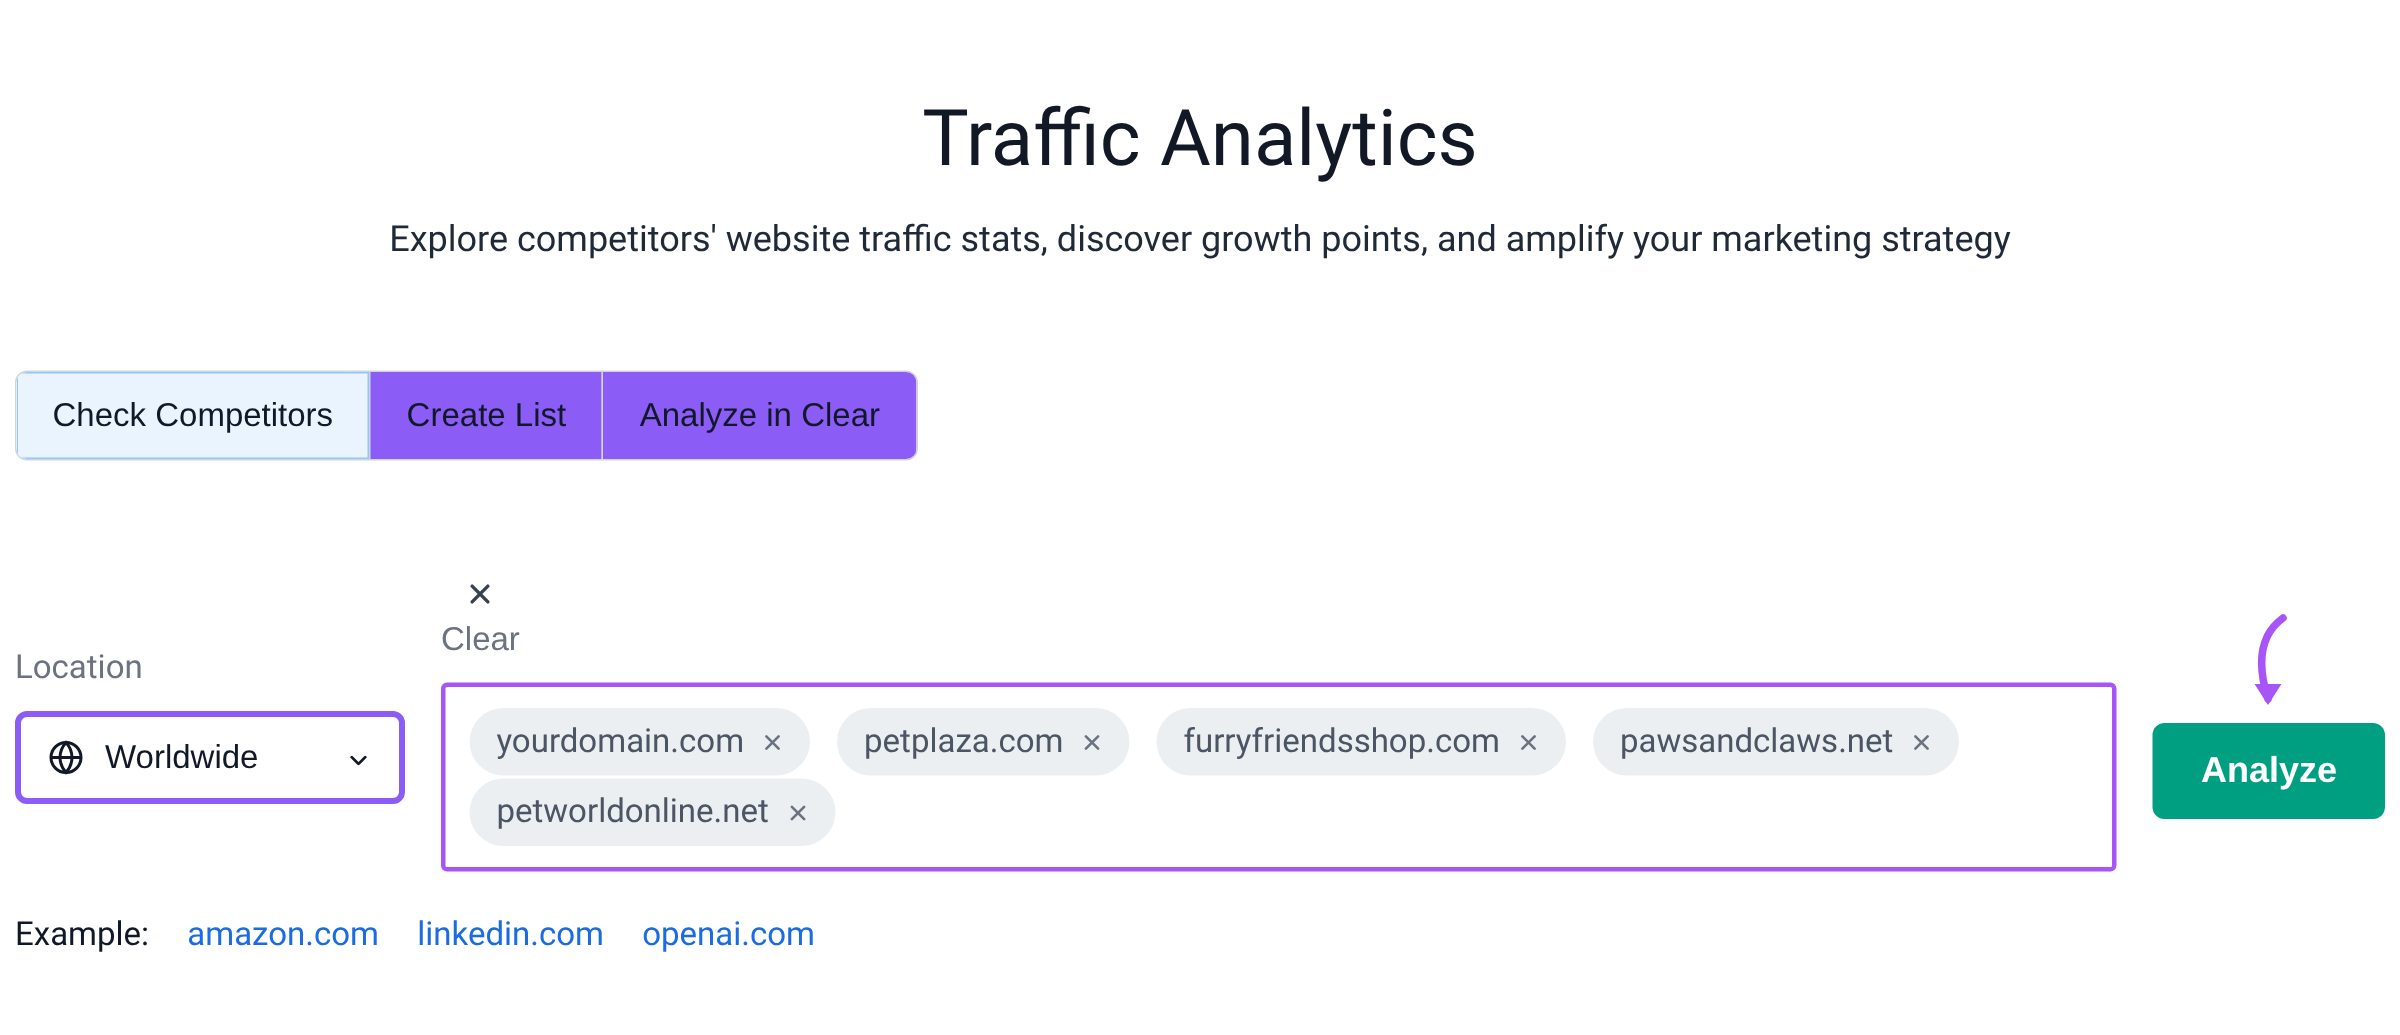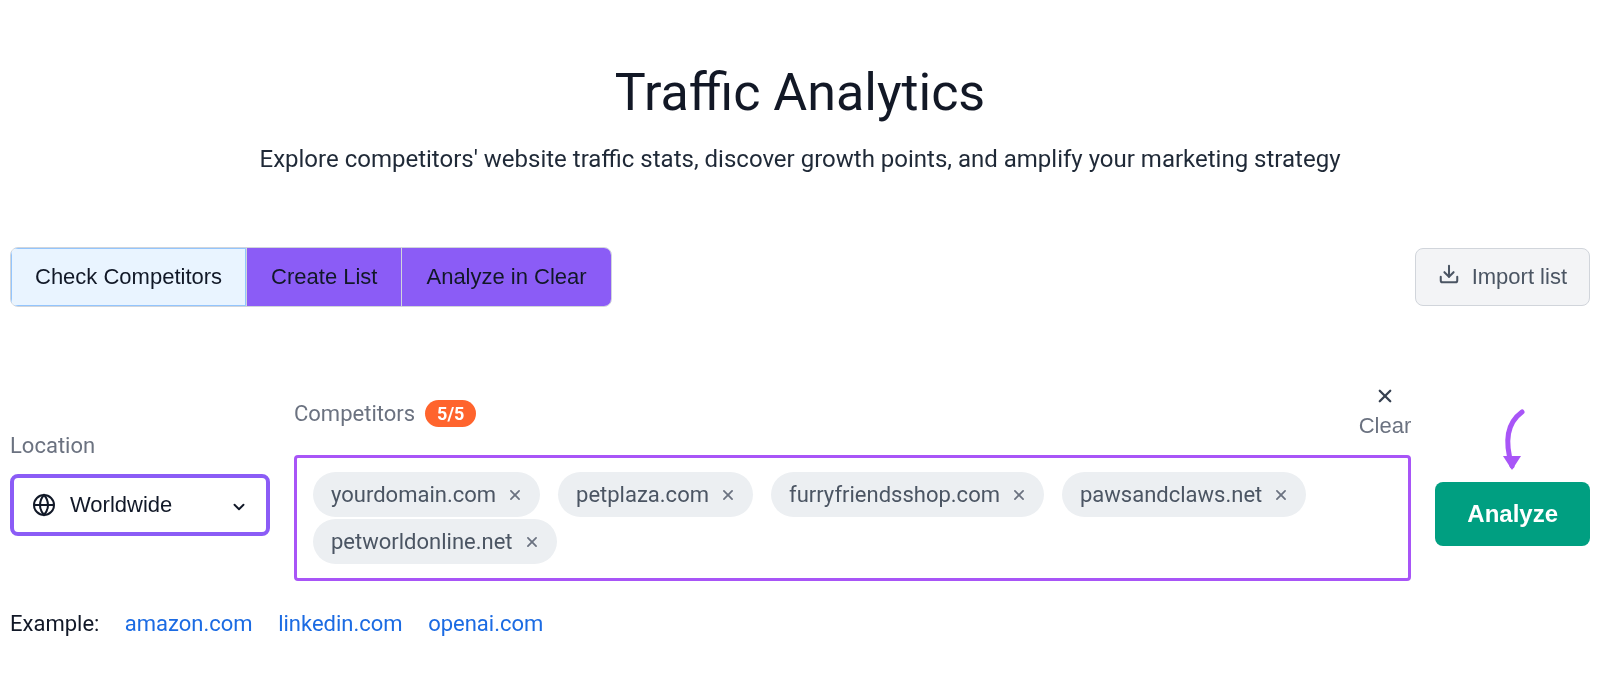--- a/index.html
+++ b/index.html
@@ -187,30 +187,20 @@
 
 <h1 class="page-title">Traffic Analytics</h1>
 <p class="page-subtitle">Explore competitors' website traffic stats, discover growth points, and amplify your marketing strategy</p>
 
 <div class="toolbar-row">
   <div class="tab-group">
     <button class="tab active">Check Competitors</button>
     <button class="tab">Create List</button>
     <button class="tab">Analyze in Clear</button>
   </div>
-  <button class="import-btn">
-    <span>
-      <svg viewBox="0 0 24 24" fill="none" stroke="#4b5563" stroke-width="2.2" stroke-linecap="round" stroke-linejoin="round">
-          <path d="M21 15v4a2 2 0 0 1-2 2H5a2 2 0 0 1-2-2v-4"></path>
-          <polyline points="7 10 12 15 17 10"></polyline>
-          <line x1="12" y1="15" x2="12" y2="3"></line>
-        </svg>
-    </span>
-    <span>Import list</span>
-  </button>
 </div>
 
 <div class="form-row">
 
   <div class="location-col">
     <span class="field-label">Location</span>
     <button class="location-select">
       <span class="globe">
         <svg viewBox="0 0 24 24" fill="none" stroke="#111827" stroke-width="2">
             <circle cx="12" cy="12" r="10"></circle>
@@ -222,24 +212,20 @@
       <span class="chev">
         <svg viewBox="0 0 24 24" fill="none" stroke="#111827" stroke-width="2.5" stroke-linecap="round" stroke-linejoin="round">
             <polyline points="6 9 12 15 18 9"></polyline>
           </svg>
       </span>
     </button>
   </div>
 
   <div class="competitors-col">
     <div class="competitors-header">
-      <div class="competitors-header-left">
-        <span class="field-label" style="margin-bottom:0">Competitors</span>
-        <span class="badge">5/5</span>
-      </div>
       <button class="clear-btn">
         <svg viewBox="0 0 24 24" fill="none" stroke-width="3" stroke-linecap="round">
             <line x1="5" y1="5" x2="19" y2="19"></line>
             <line x1="19" y1="5" x2="5" y2="19"></line>
           </svg>
         <span>Clear</span>
       </button>
     </div>
     <div class="chips-box" id="chips-box">
         <span class="chip">

